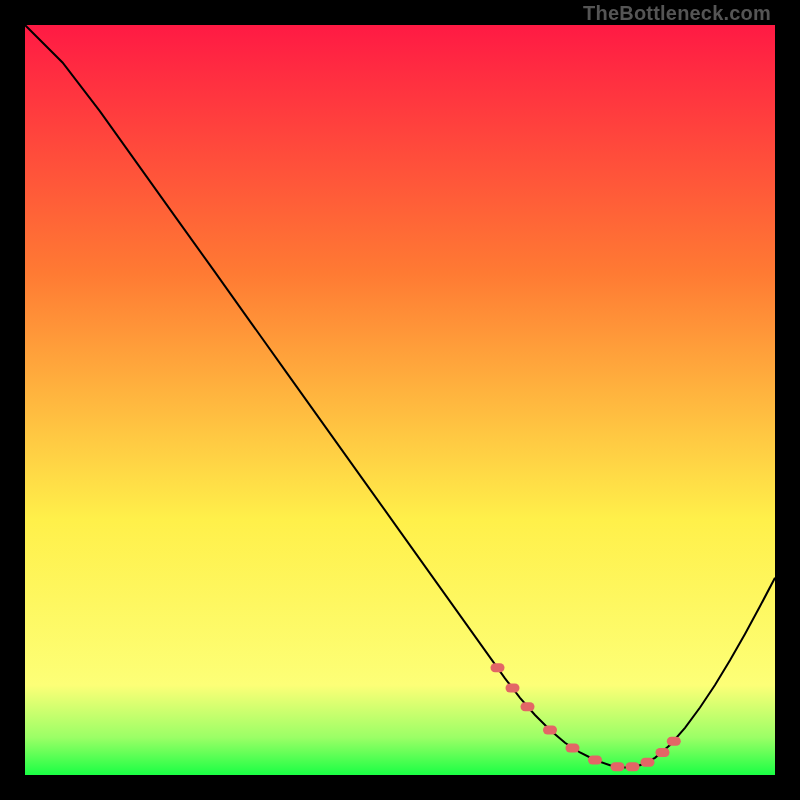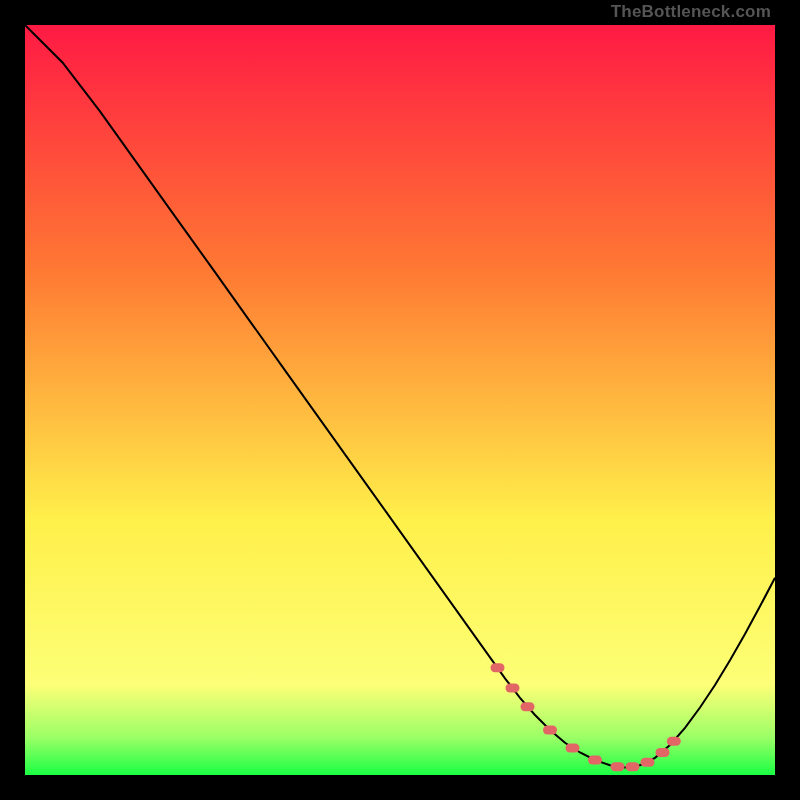--- a/index.html
+++ b/index.html
@@ -1,21 +1,21 @@
 <!DOCTYPE html>
 <html><head>
 <meta charset="utf-8">
 <style>
   html, body { margin: 0; padding: 0; width: 800px; height: 800px; background: #000; }
   .frame { position: absolute; top: 0; left: 0; width: 800px; height: 800px; background: #000; }
   .plot { position: absolute; top: 25px; left: 25px; width: 750px; height: 750px; }
   .watermark {
     position: absolute; top: 2px; right: 29px;
     font-family: Arial, Helvetica, sans-serif;
-    font-size: 17px; font-weight: bold; color: #555;
+    font-size: 20px; font-weight: bold; color: #555;
     letter-spacing: 0.2px;
     text-align: center;
   }
   .curve { stroke: #000; stroke-width: 2; fill: none; }
   .dotshape { fill: #e36666; }
 </style>
 </head>
 <body>
 
 <div class="frame">

